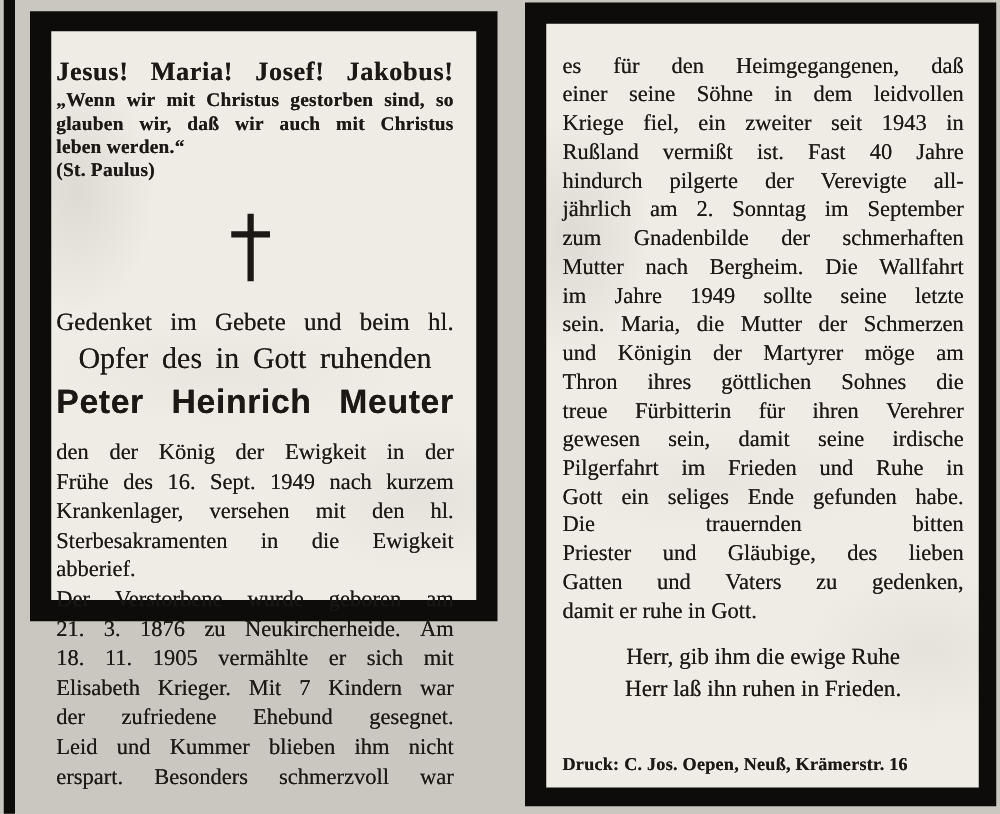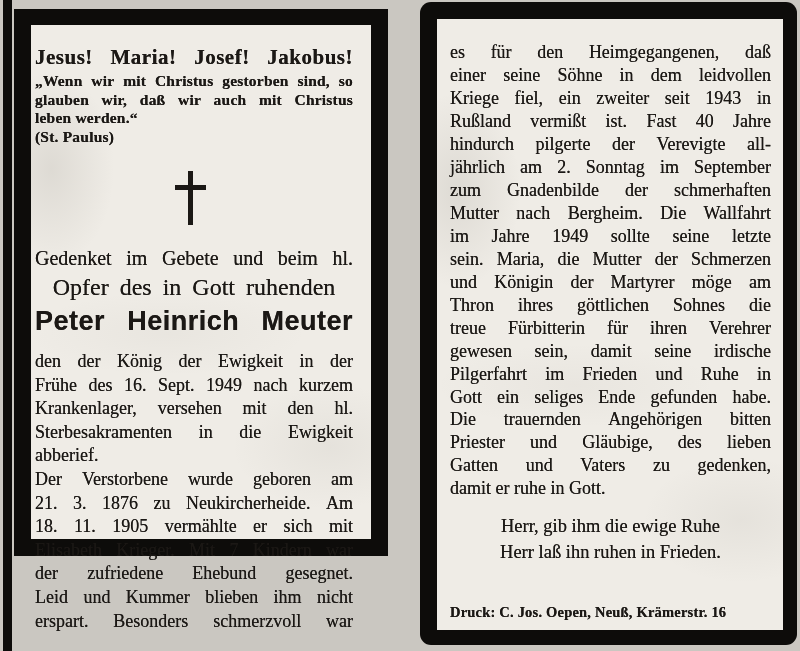--- a/index.html
+++ b/index.html
@@ -8,22 +8,22 @@
     width:800px;height:651px;
     background:#cac7c1;
     font-family:"Liberation Serif", serif;
     color:#1b1815;
     overflow:hidden;
   }
   .edge-strip{
     position:absolute;left:3px;top:0;width:9px;height:651px;background:#0d0c0a;
   }
   .card{position:absolute;background:#0d0c0a;}
-  .card-left{left:14px;top:9px;width:374px;height:547px;}
-  .card-right{left:420px;top:2px;width:377px;height:643px;border-radius:11px;}
+  .card-left{left:24px;top:9px;width:374px;height:488px;}
+  .card-right{left:420px;top:2px;width:377px;height:643px;}
   .paper{
     position:absolute;
     background:
       radial-gradient(ellipse 90px 140px at 6% 28%, rgba(115,110,100,0.14), transparent 70%),
       radial-gradient(ellipse 140px 90px at 88% 82%, rgba(115,110,100,0.08), transparent 70%),
       radial-gradient(ellipse 200px 60px at 40% 60%, rgba(115,110,100,0.05), transparent 70%),
       #efece6;
   }
   .card-left .paper{left:17px;top:16px;right:17px;bottom:17px;}
   .card-right .paper{left:17px;top:17px;right:14px;bottom:15px;}
@@ -349,21 +349,20 @@
           <span>Ende</span>
           <span>gefunden</span>
           <span>habe.</span>
         </div>
       </div>
 
     <div class="blk pr-body2 txt">
         <div class="tline jline">
           <span>Die</span>
           <span>trauernden</span>
-          <span>Angehörigen</span>
           <span>bitten</span>
         </div>
         <div class="tline jline">
           <span>Priester</span>
           <span>und</span>
           <span>Gläubige,</span>
           <span>des</span>
           <span>lieben</span>
         </div>
         <div class="tline jline">

